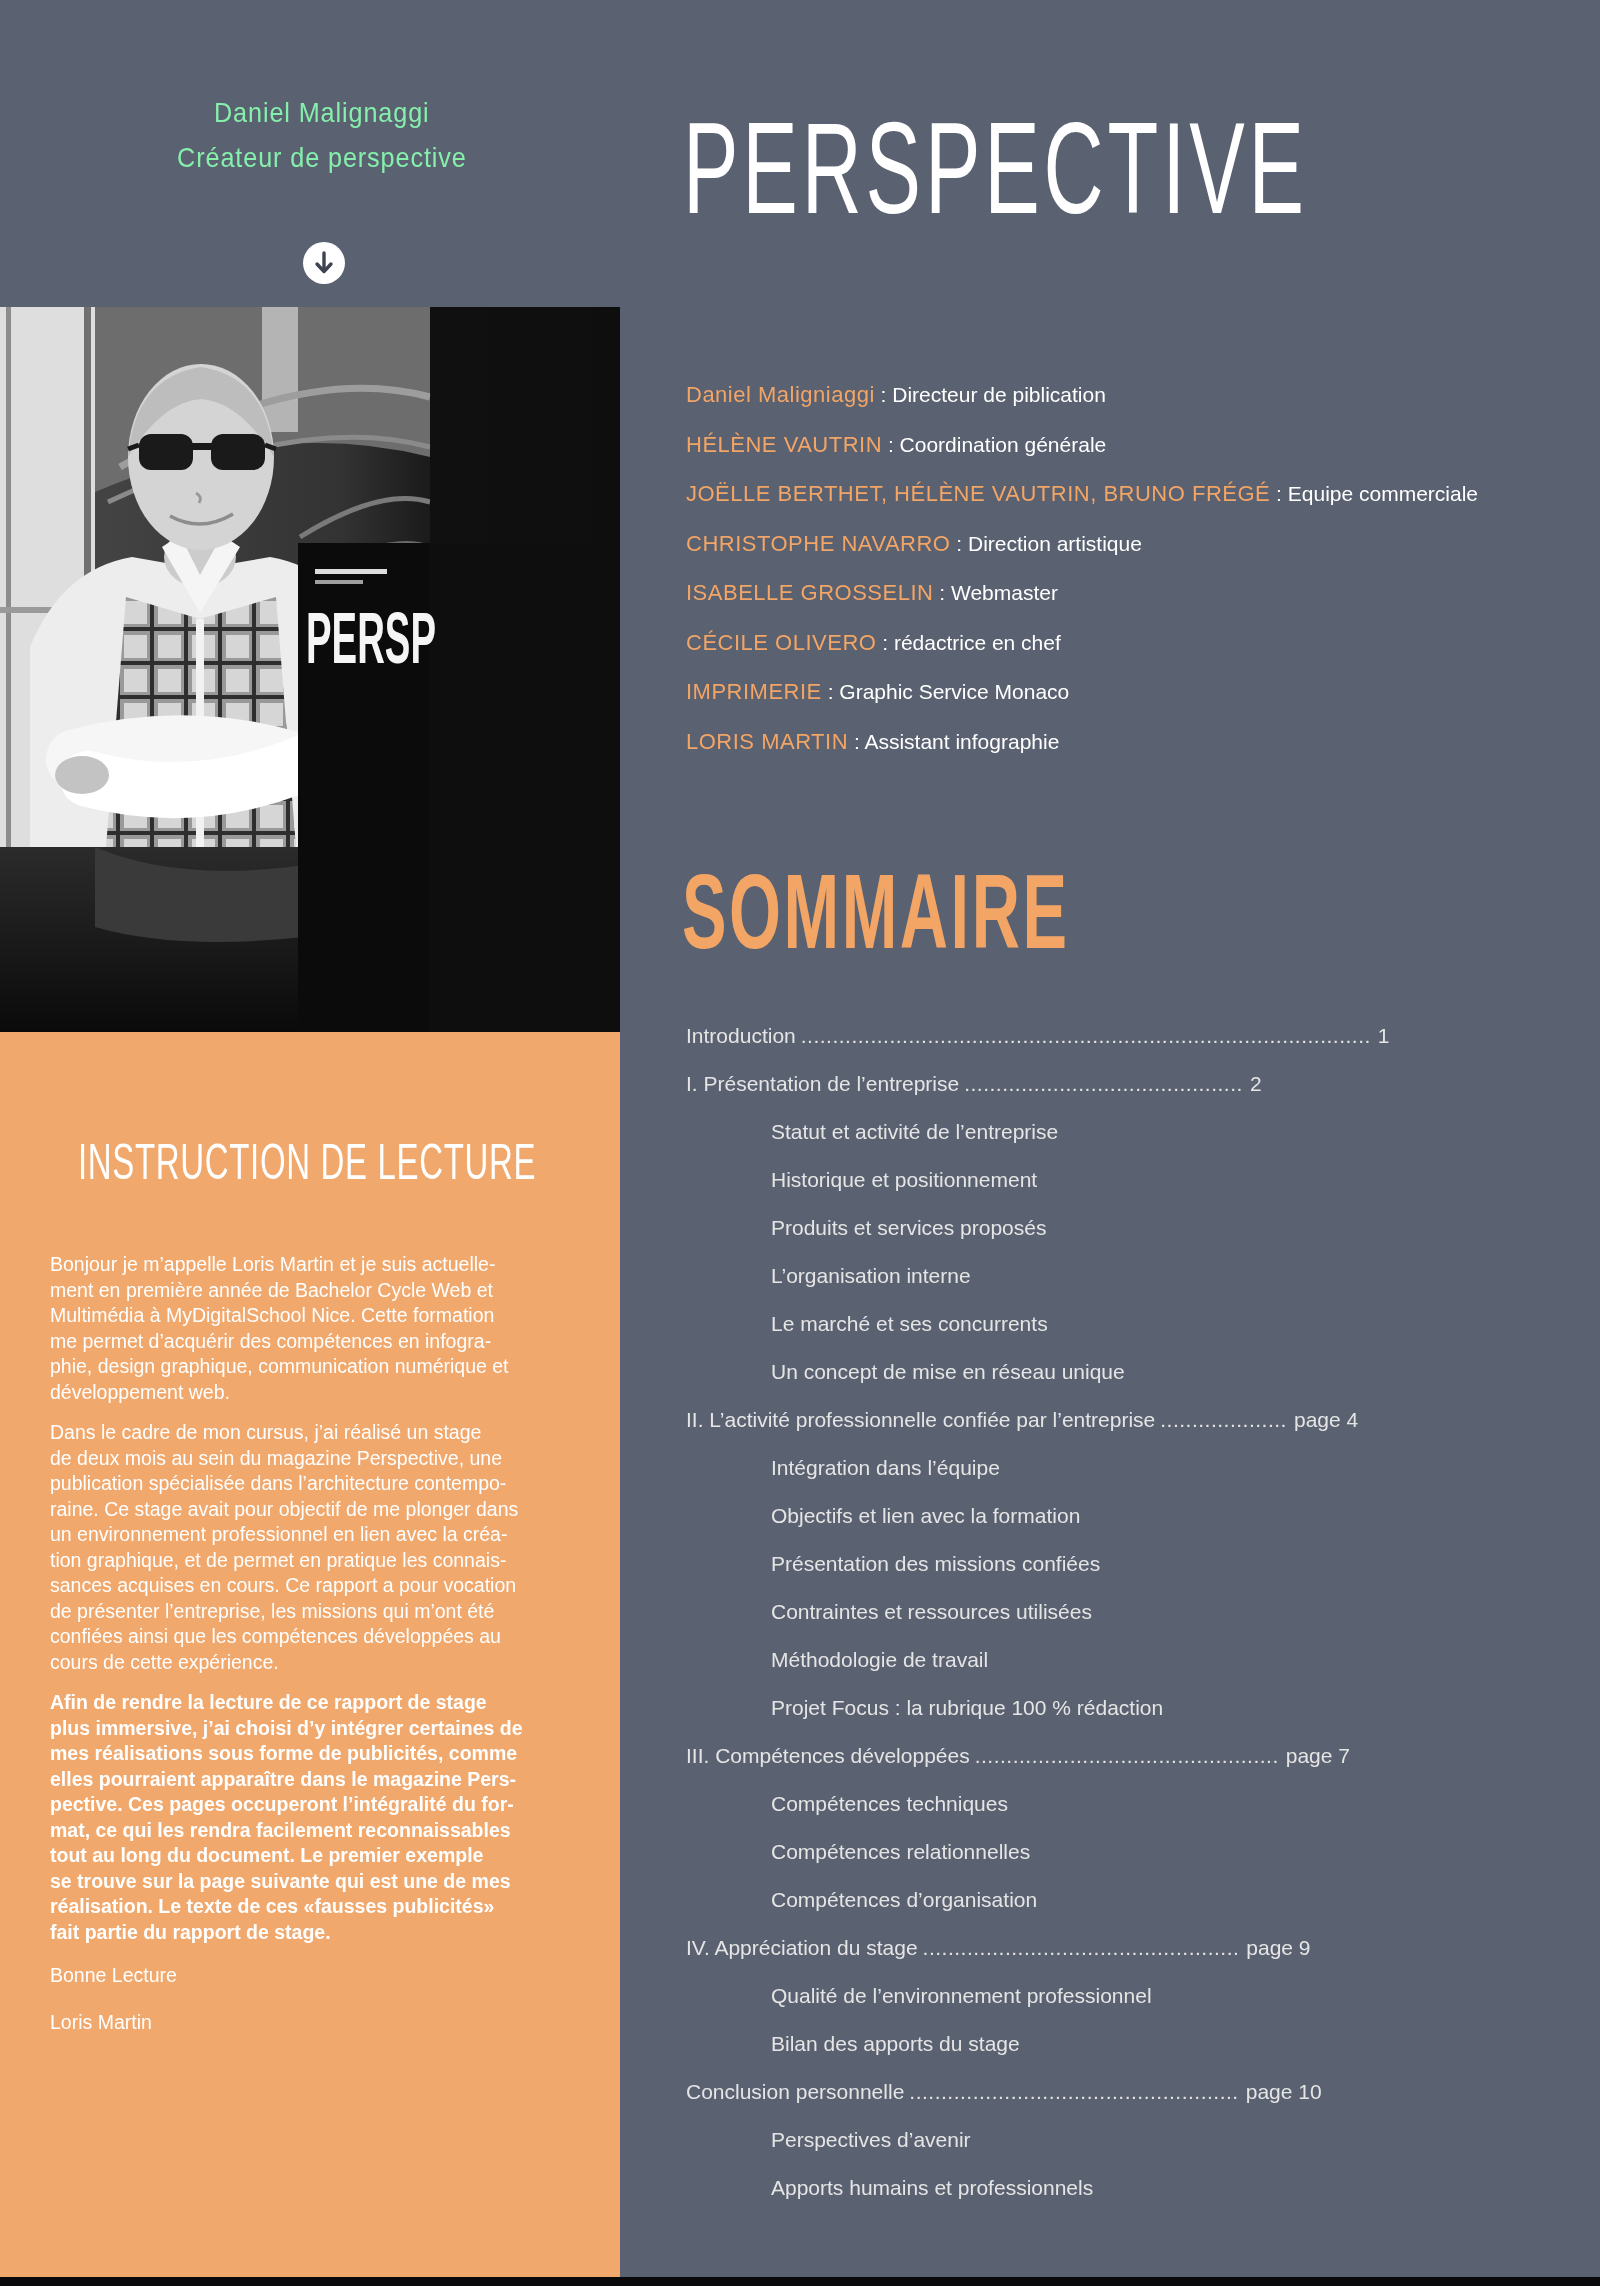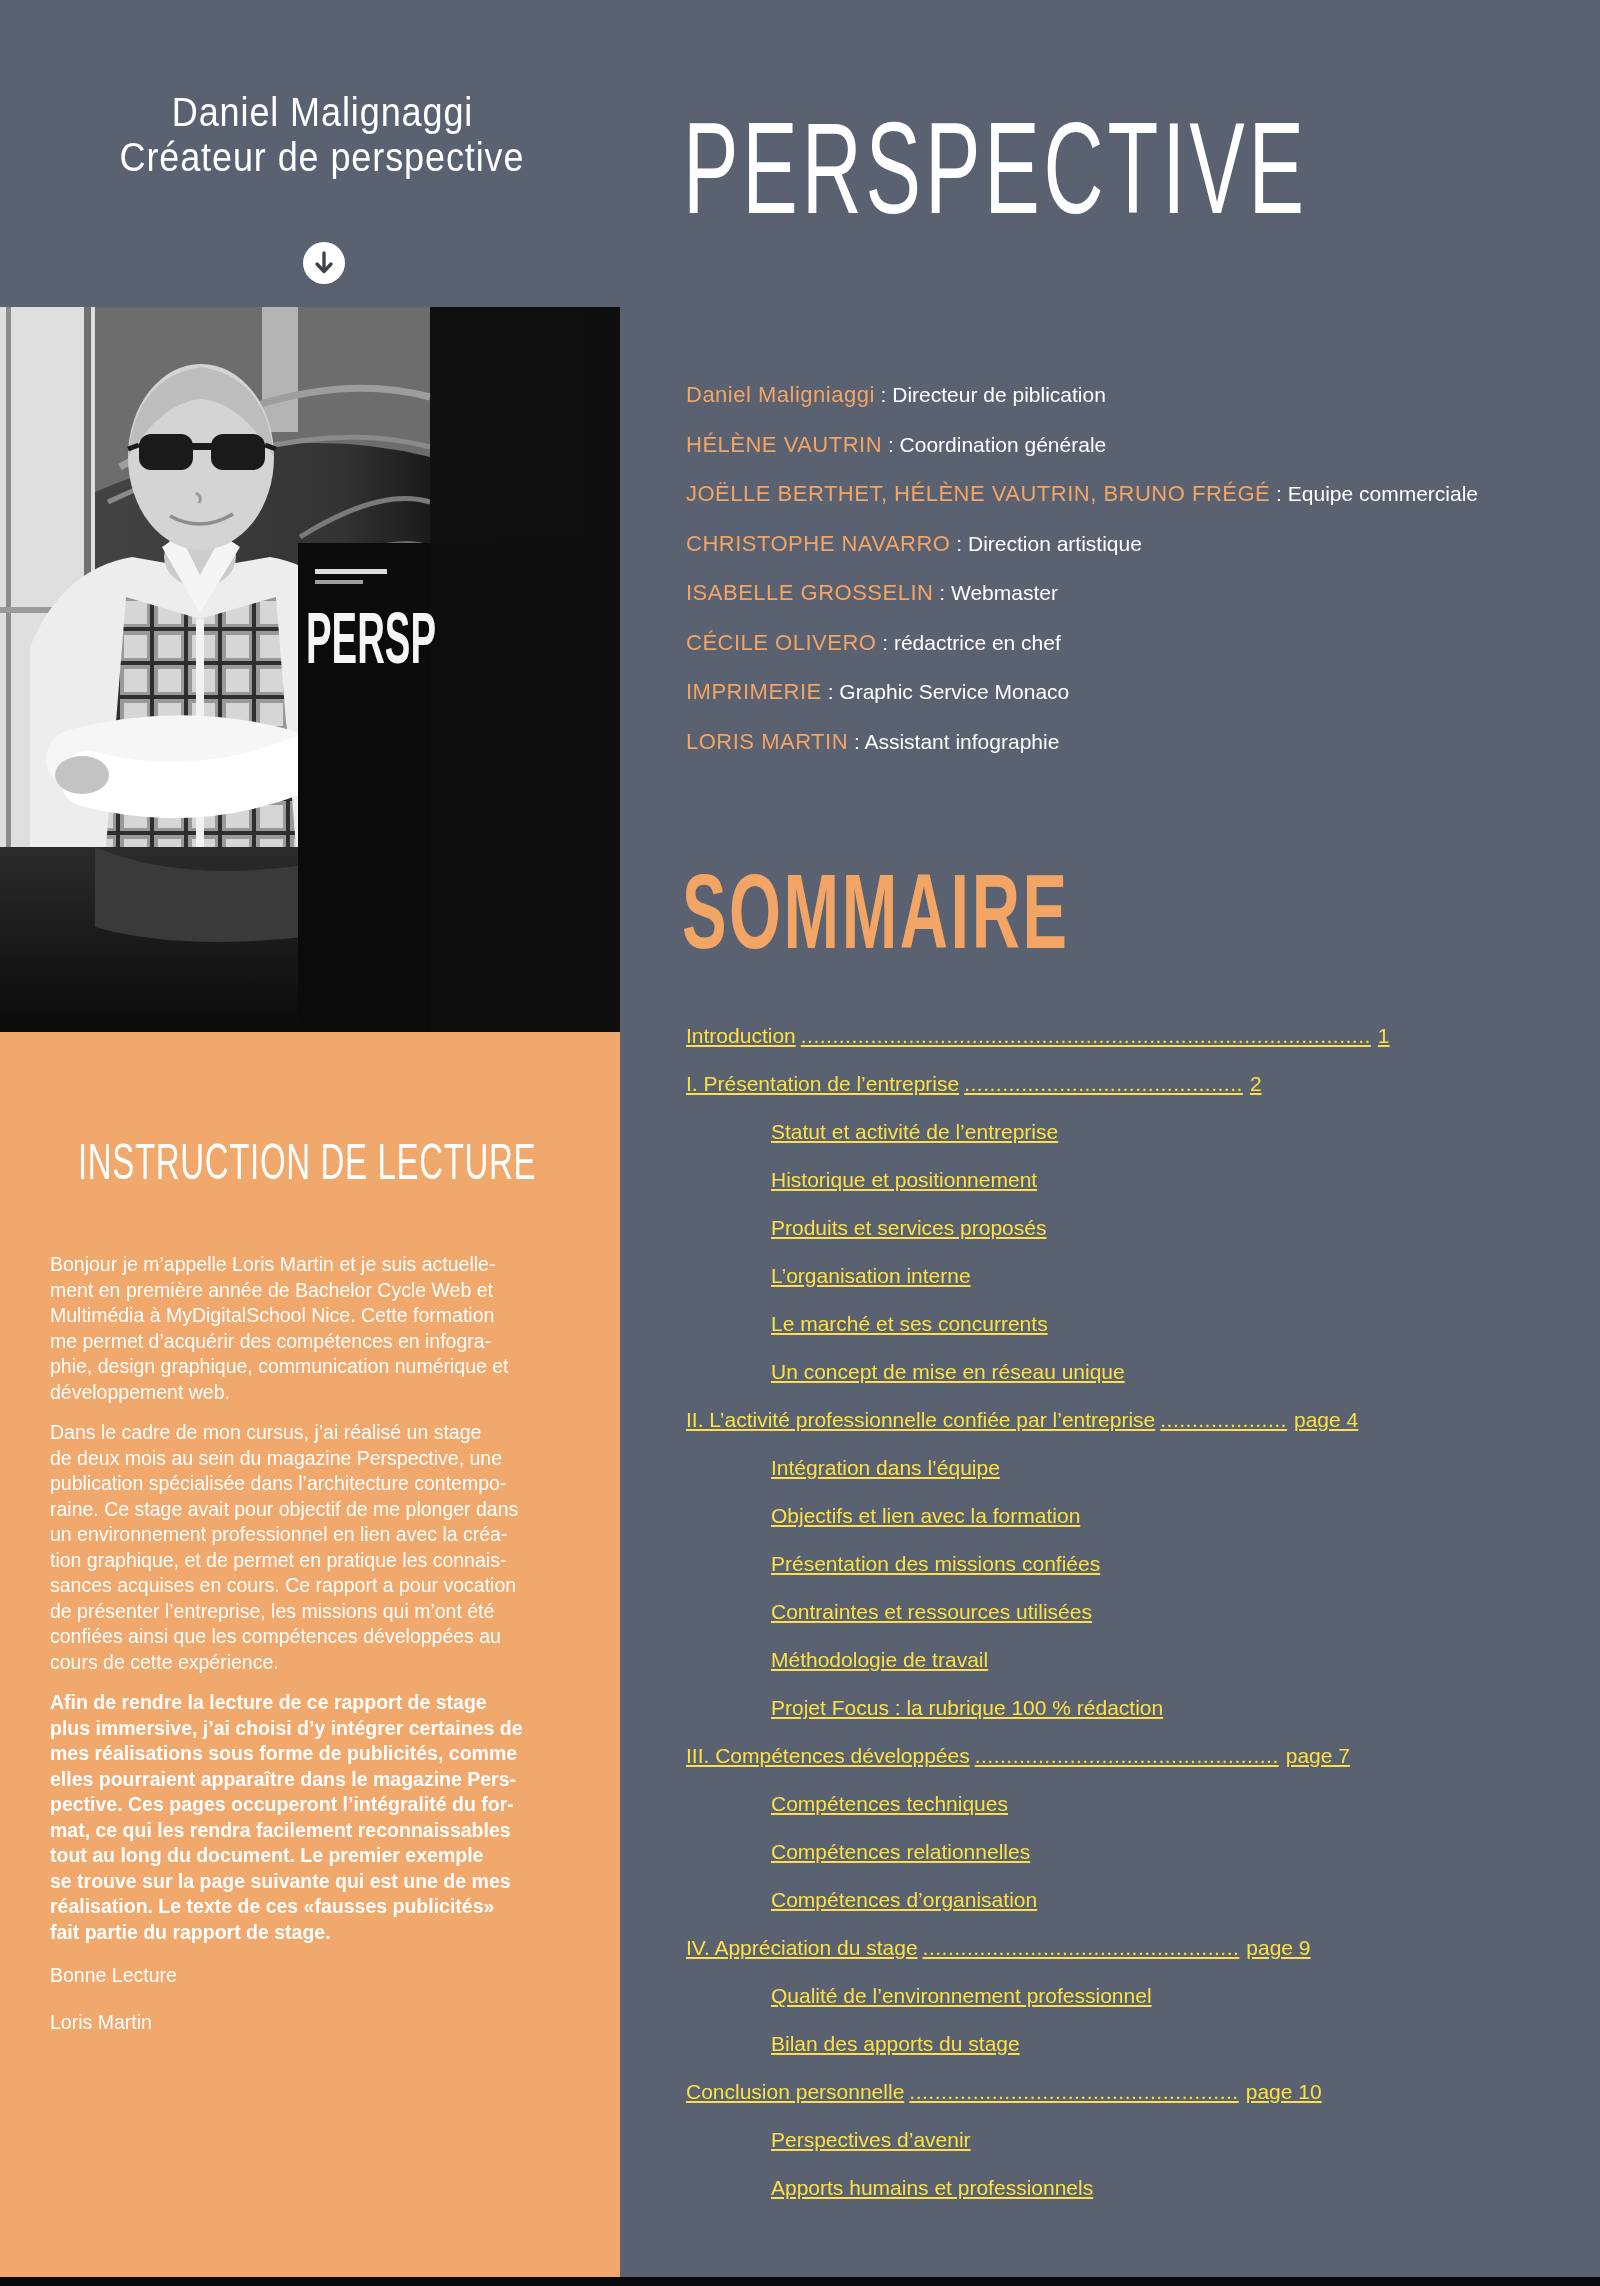--- a/index.html
+++ b/index.html
@@ -6,22 +6,22 @@
   .page{
     position:relative;
     width:1600px;height:2286px;
     background:#5a6170;
     font-family:"Liberation Sans",sans-serif;
     overflow:hidden;
   }
   
   .byline{
     position:absolute;top:90px;left:2px;width:640px;
-    text-align:center;color:#ffffff;
-    font-size:40px;line-height:45px;font-weight:400;
+    text-align:center;color:#86efac;
+    font-size:28px;line-height:45px;font-weight:400;
   }
   .cond{display:inline-block;transform-origin:50% 50%;}
   .byline .cond{transform:scaleX(0.9);letter-spacing:1px;}
   .arrow-badge{
     position:absolute;left:303px;top:242px;width:42px;height:42px;
     border-radius:50%;background:#ffffff;
     display:flex;align-items:center;justify-content:center;
   }
   .mag-title{
     position:absolute;left:683px;top:98px;
@@ -35,22 +35,22 @@
   .credit-name{color:#f3a566;font-size:22px;letter-spacing:0.5px;}
   .credit-role{color:#ffffff;font-size:21px;}
   
   .sommaire-title{
     position:absolute;left:682px;top:855px;
     color:#f3a566;font-size:106px;line-height:112px;font-weight:700;white-space:nowrap;
   }
   .sommaire-title .cond{transform:scaleX(0.63);transform-origin:0 50%;letter-spacing:4px;}
   .toc{position:absolute;left:686px;top:1012px;width:740px;}
   .toc-line{
-    height:48px;line-height:48px;font-size:21px;color:#fde047;
-    white-space:nowrap;overflow:hidden;text-decoration:underline;
+    height:48px;line-height:48px;font-size:21px;color:#e5e5e5;
+    white-space:nowrap;overflow:hidden;
   }
   .toc-line.sub{padding-left:85px;}
   .toc-leader{letter-spacing:0.5px;margin-left:5px;}
   .toc-page{margin-left:7px;}
   
   .photo{position:absolute;left:0;top:307px;width:620px;height:725px;display:block;}
   
   .instr{
     position:absolute;left:0;top:1032px;width:620px;height:1246px;
     background:#f1a86d;color:#ffffff;

